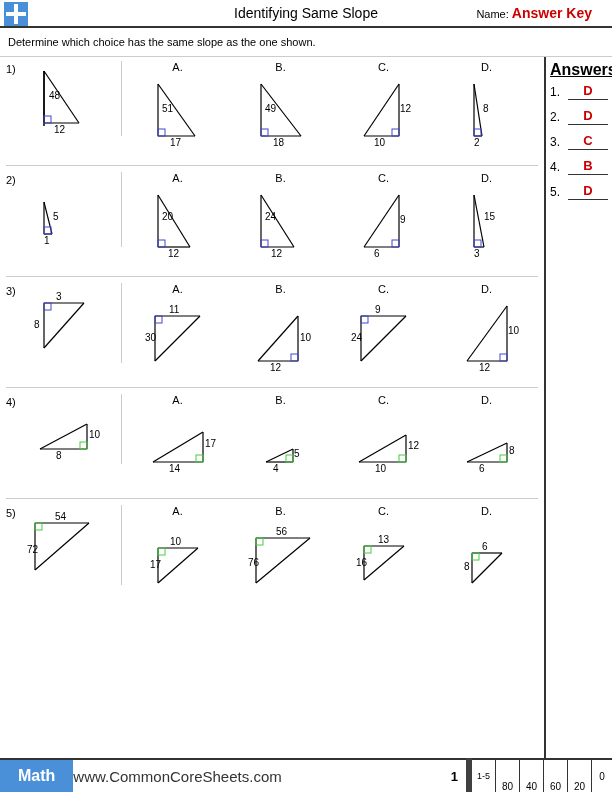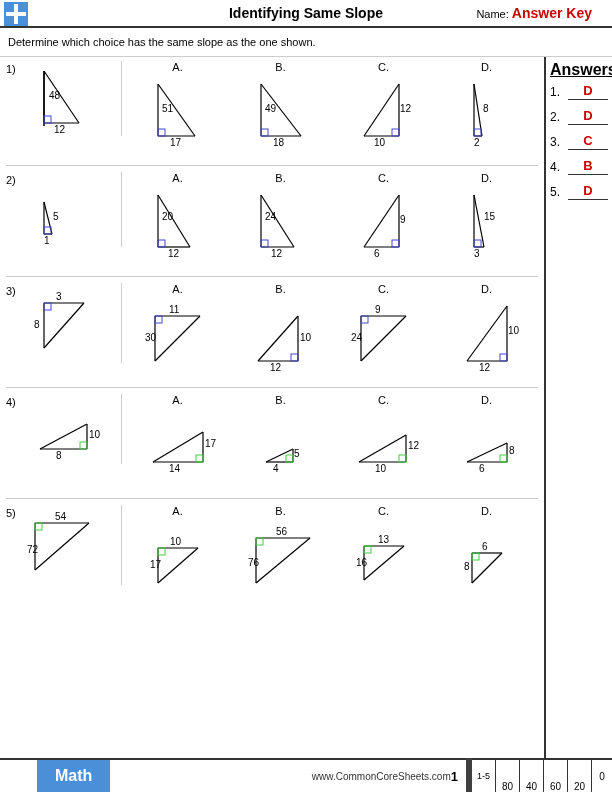--- a/index.html
+++ b/index.html
@@ -36,21 +36,21 @@
       width: 24px;
       height: 24px;
       background: #4a90d9;
       display: flex;
       align-items: center;
       justify-content: center;
     }
     .header-logo svg { width: 20px; height: 20px; }
     .header-title {
       font-size: 14px;
-      font-weight: bold;
+      font-weight: normal;
       text-align: center;
     }
     .header-name {
       position: absolute;
       right: 20px;
       font-size: 11px;
     }
     .answer-key-label {
       color: #cc0000;
       font-weight: bold;
@@ -148,36 +148,35 @@
     
     svg.triangle {
       overflow: visible;
     }
     
     .footer {
       display: flex;
       align-items: center;
       border-top: 2px solid #333;
       height: 34px;
-      padding-left: 37px;
     }
     .footer-math {
       background: #4a90d9;
       color: white;
       font-weight: bold;
       font-size: 16px;
       padding: 4px 18px;
       height: 100%;
       display: flex;
       align-items: center;
     }
     .footer-url {
       flex: 1;
-      text-align: right;
-      font-size: 10px;
+      text-align: left;
+      font-size: 15px;
       color: #333;
     }
     .footer-page {
       font-size: 13px;
       font-weight: bold;
       margin-right: 8px;
     }
     .footer-scores {
       display: flex;
       border-left: 6px solid #404040;

